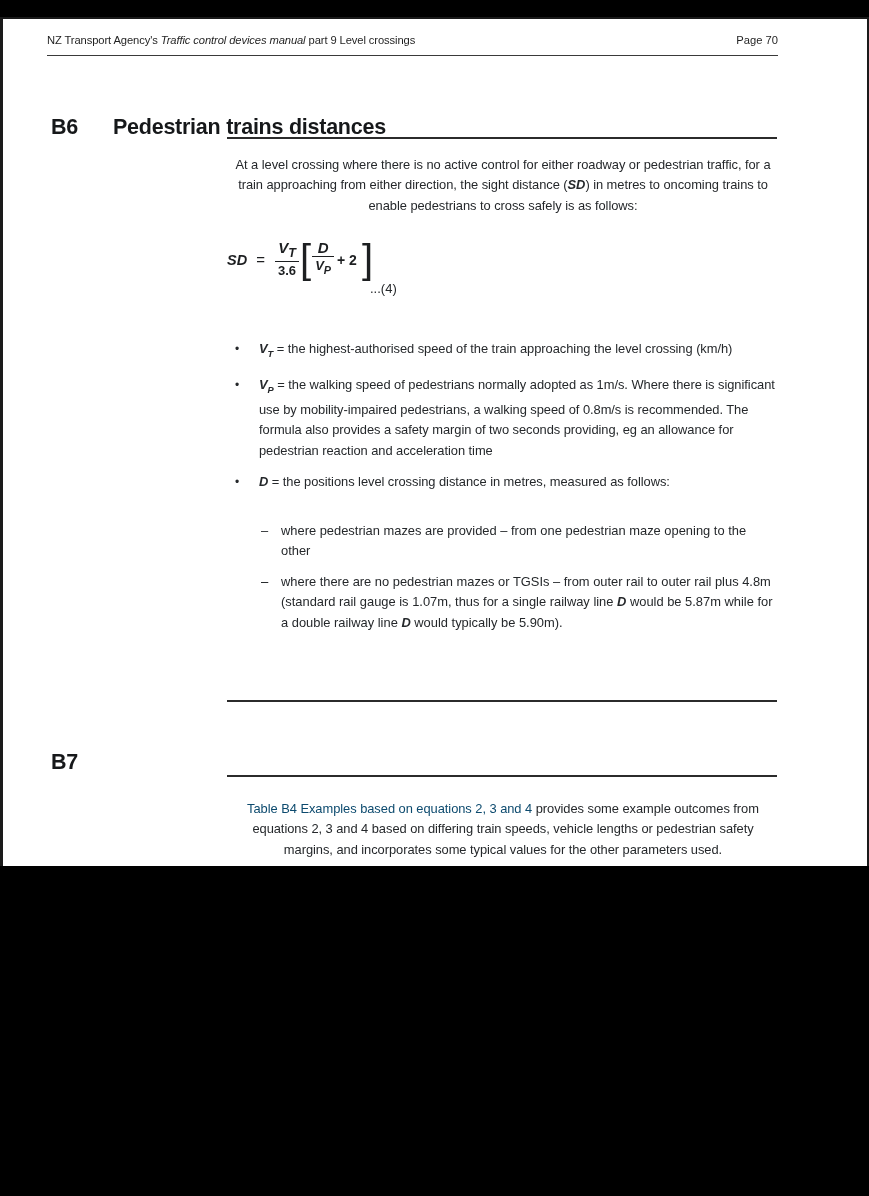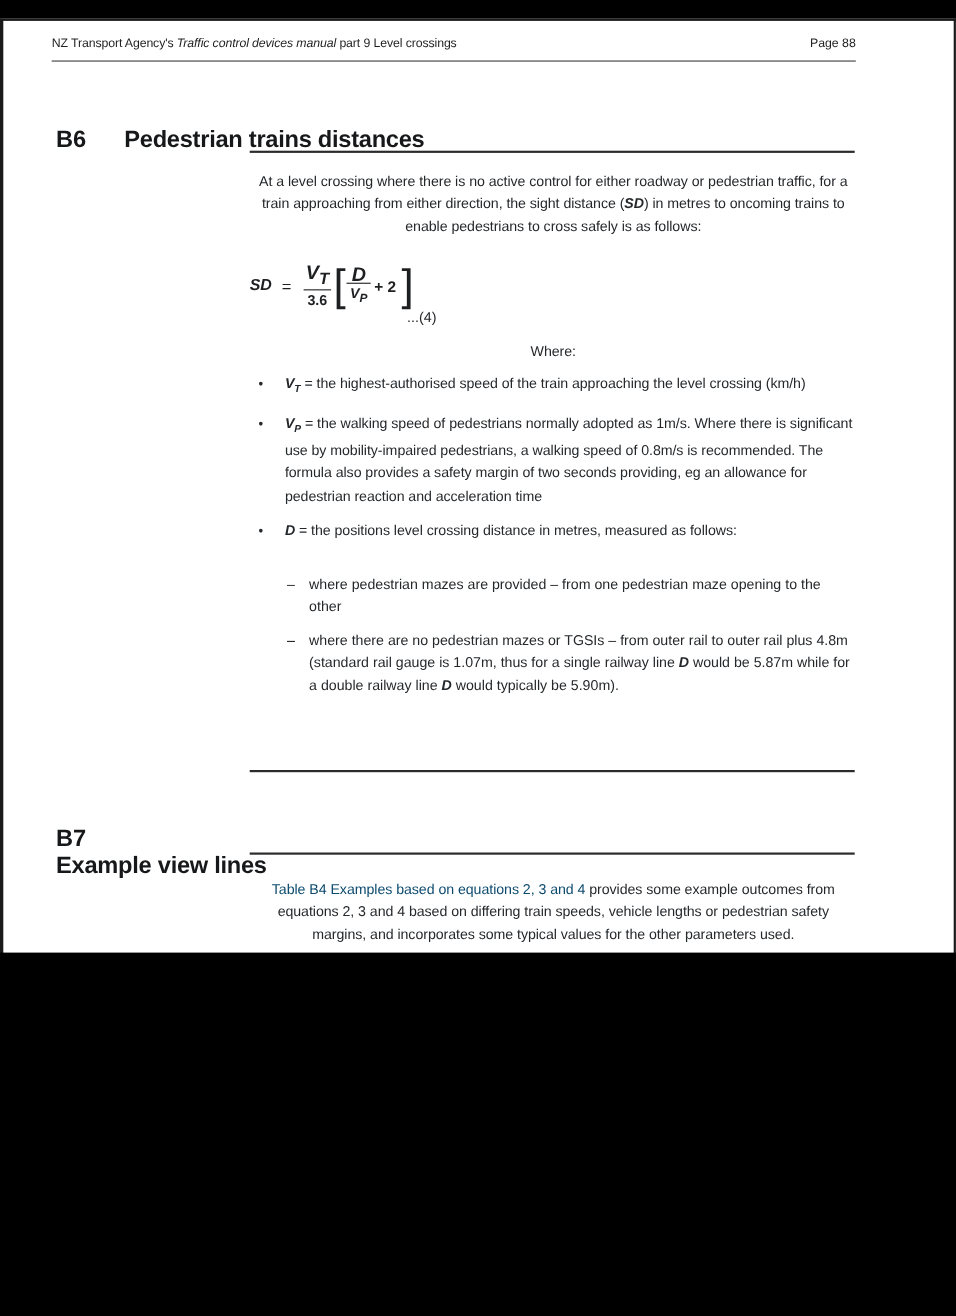--- a/index.html
+++ b/index.html
@@ -73,21 +73,21 @@
     display: flex;
     align-items: baseline;
     color: #16181a;
     font-size: 21.5px;
     font-weight: bold;
     letter-spacing: -0.25px;
     white-space: nowrap;
   }
   #heading-b6 { left: 48px; top: 78px; align-items: flex-end; }
   #heading-b6 .sec-num { width: 62px; display: inline-block; }
-  #heading-b7 { left: 48px; top: 713px; flex-direction: column; }
+  #heading-b7 { left: 48px; top: 713px; }
   #heading-b7 .sec-num { width: 41px; display: inline-block; }
 
   
   .rule {
     position: absolute;
     left: 224px;
     width: 550px;
     height: 0;
     border-top: 2px solid #2b2b2b;
   }
@@ -139,21 +139,21 @@
   .f-eq { font-size: 15px; margin-right: 10px; }
   .frac {
     display: inline-flex;
     flex-direction: column;
     align-items: center;
     vertical-align: middle;
   }
   .frac .num {
     font-style: italic;
     font-weight: bold;
-    font-size: 18px;
+    font-size: 15px;
     padding: 0 3px 1px 3px;
     line-height: 14px;
   }
   .frac .den {
     font-weight: bold;
     font-size: 13px;
     padding: 1px 3px 0 3px;
     line-height: 15px;
     border-top: 1.3px solid #1d1f21;
   }
@@ -240,21 +240,21 @@
 </style>
 </head>
 <body>
 
 <div id="page-sheet">
 
   <div id="running-header">
     <div class="hdr-text">
       <span>NZ Transport Agency's </span><span class="ital">Traffic control devices manual</span><span> part 9 Level crossings</span>
     </div>
-    <div class="hdr-page">Page 88</div>
+    <div class="hdr-page">Page 70</div>
   </div>
 
   <h2 class="section-heading" id="heading-b6">
     <span class="sec-num">B6</span>
     <span>Pedestrian trains distances</span>
   </h2>
 
   <div class="rule" id="rule-b6-top"></div>
 
   <div class="body-col" id="intro-paragraph">
@@ -273,23 +273,20 @@
       <span class="frac">
         <span class="num">D</span>
         <span class="den italden"><span>V</span><sub>P</sub></span>
       </span>
       <span class="f-plus2">+ 2</span>
       <span class="bracket">]</span>
     </div>
   </div>
   <div id="equation-number">...(4)</div>
 
-  <div class="body-col" id="where-label">
-    <p>Where:</p>
-  </div>
 
   <ul class="bullet-list" id="where-bullets">
     <li class="bullet-item">
       <span class="bullet-dot">•</span>
       <span class="var"><span>V</span><sub>T</sub></span><span> = the highest-authorised speed of the train approaching the level crossing (km/h)</span>
     </li>
     <li class="bullet-item">
       <span class="bullet-dot">•</span>
       <span class="var"><span>V</span><sub>P</sub></span><span> = the walking speed of pedestrians normally adopted as 1m/s. Where there is significant use by mobility-impaired pedestrians, a walking speed of 0.8m/s is recommended. The formula also provides a safety margin of two seconds providing, eg an allowance for pedestrian reaction and acceleration time</span>
     </li>
@@ -312,21 +309,20 @@
         <span class="dash-mark">–</span>
         <span><span>where there are no pedestrian mazes or TGSIs – from outer rail to outer rail plus 4.8m (standard rail gauge is 1.07m, thus for a single railway line </span><span class="var">D</span><span> would be 5.87m while for a double railway line </span><span class="var">D</span><span> would typically be 5.90m).</span></span>
       </li>
     </ul>
   </div>
 
   <div class="rule" id="rule-b6-bottom"></div>
 
   <h2 class="section-heading" id="heading-b7">
     <span class="sec-num">B7</span>
-    <span>Example view lines</span>
   </h2>
 
   <div class="rule" id="rule-b7-top"></div>
 
   <div class="body-col" id="closing-paragraph">
     <p><span class="xref">Table B4 Examples based on equations 2, 3 and 4</span><span> provides some example outcomes from equations 2, 3 and 4 based on differing train speeds, vehicle lengths or pedestrian safety margins, and incorporates some typical values for the other parameters used.</span></p>
   </div>
 
   <div class="rule" id="rule-b7-bottom"></div>
 

